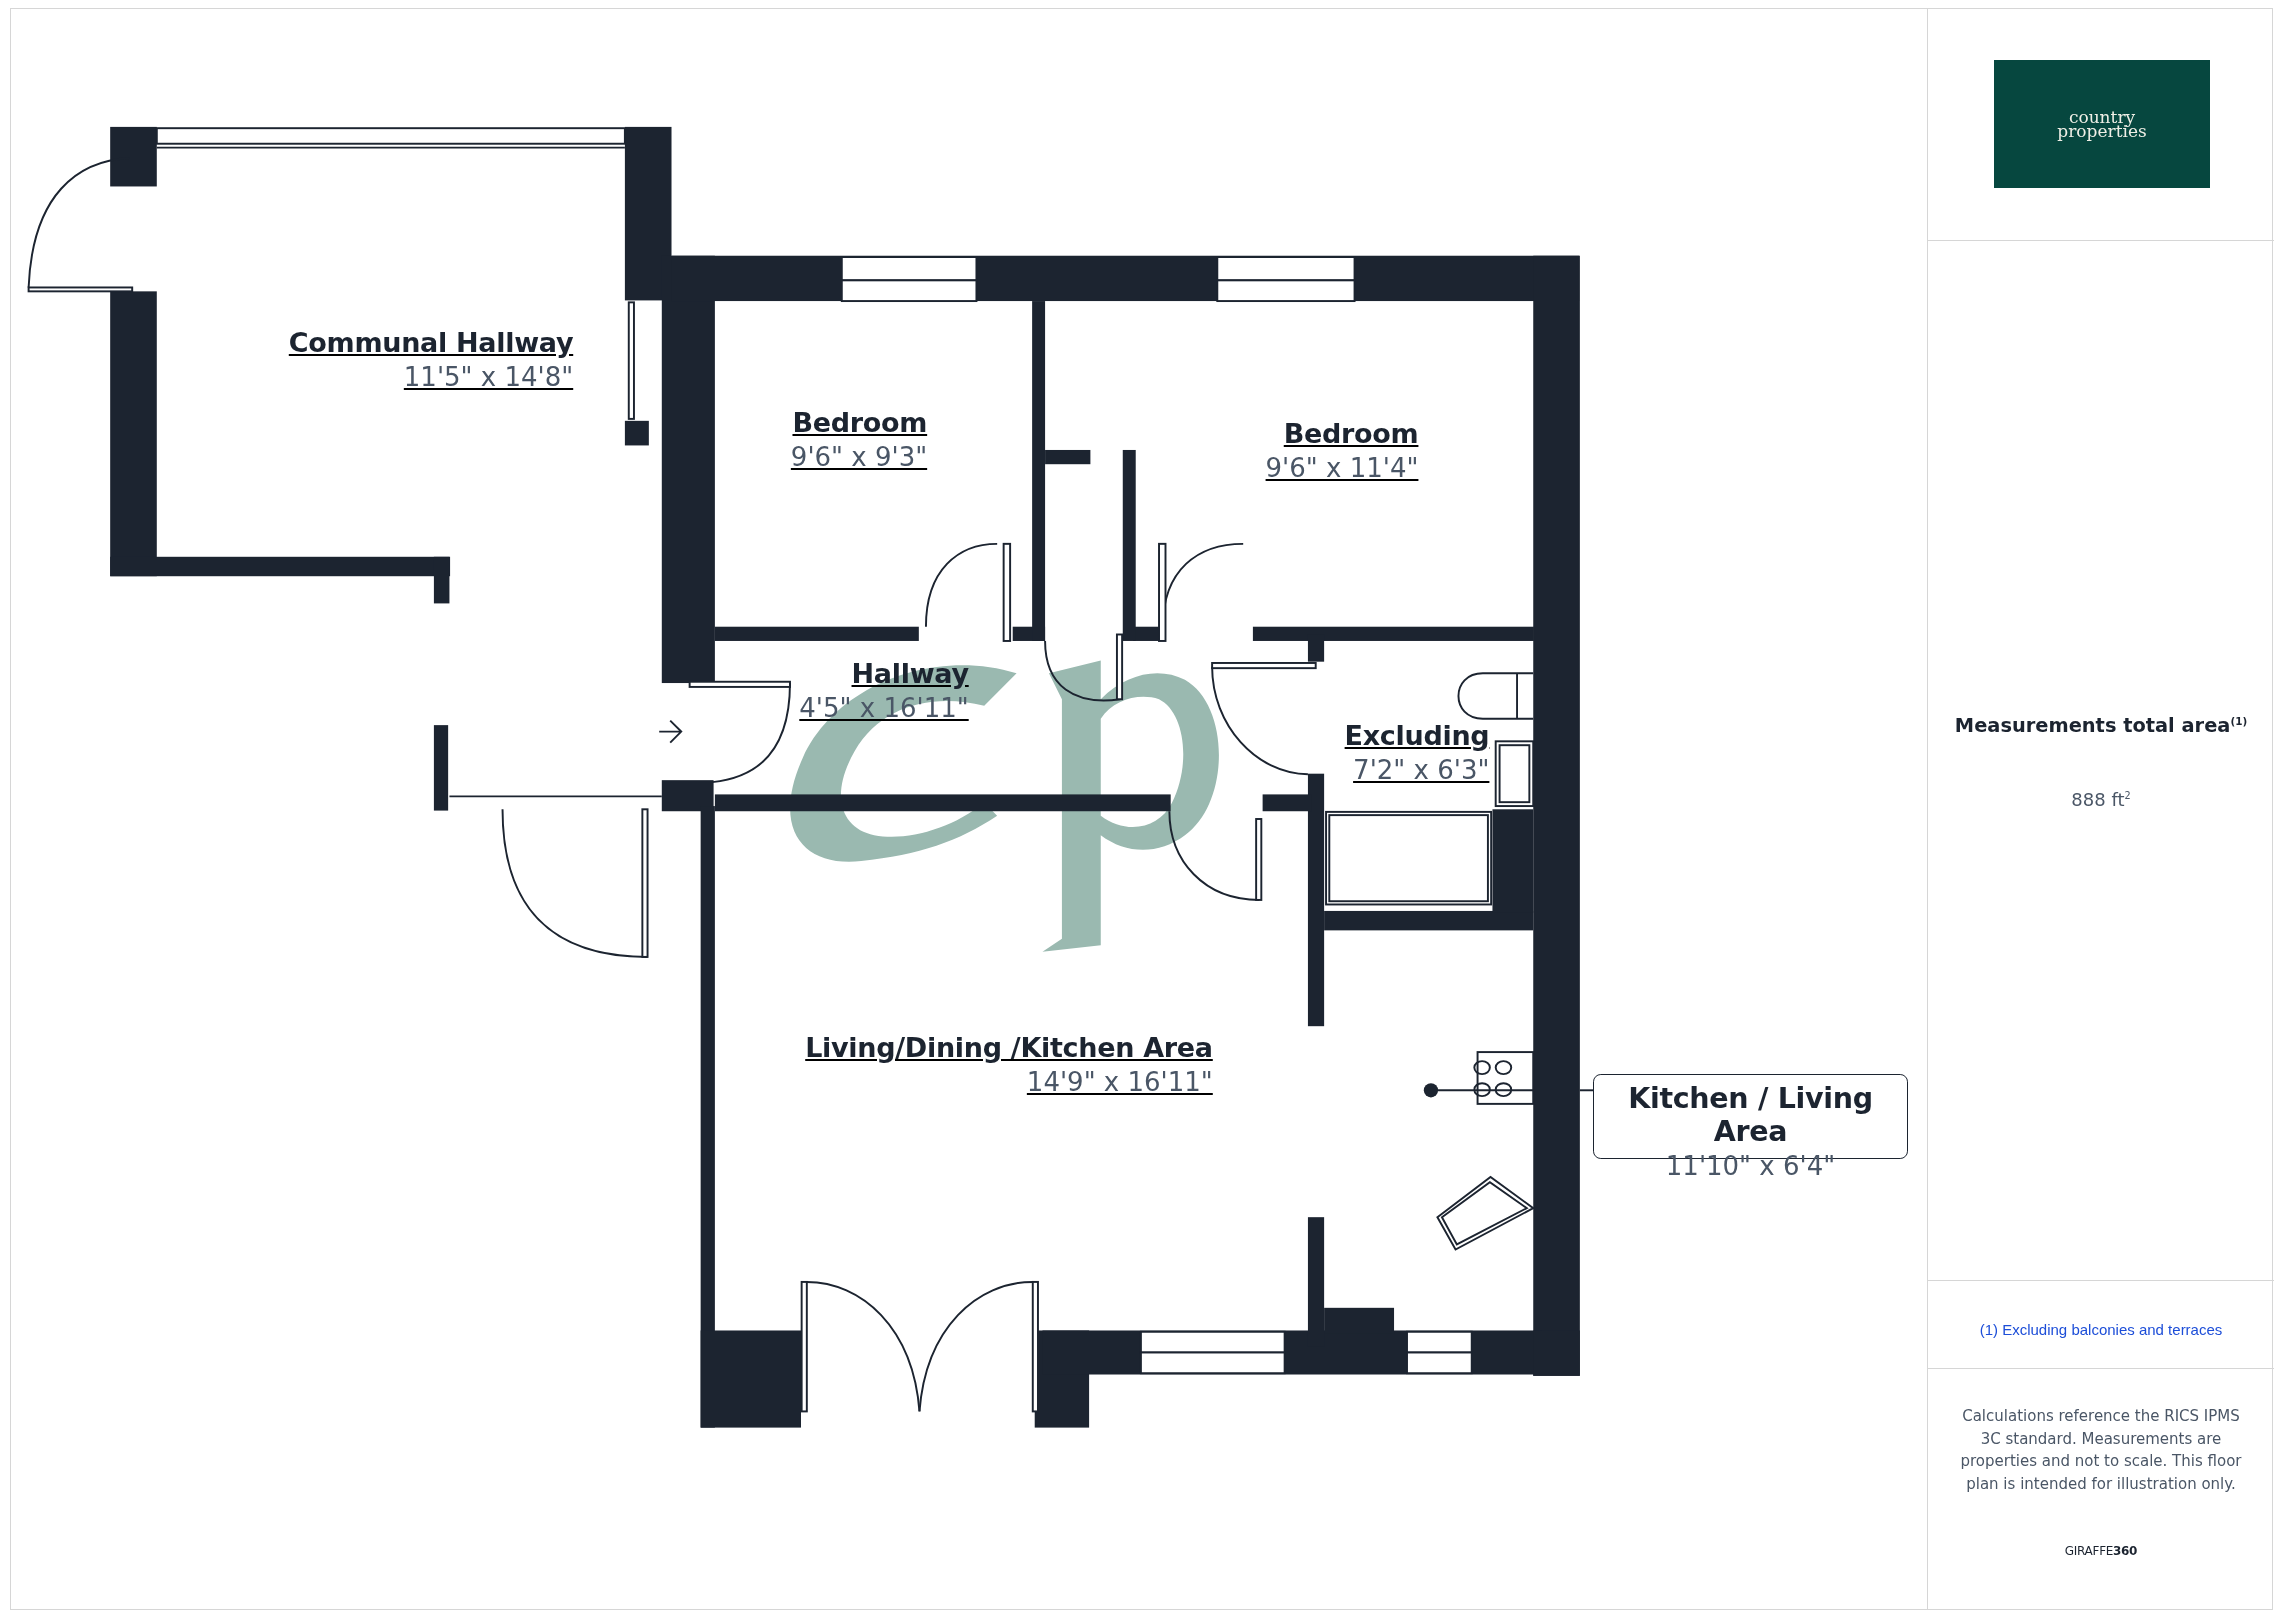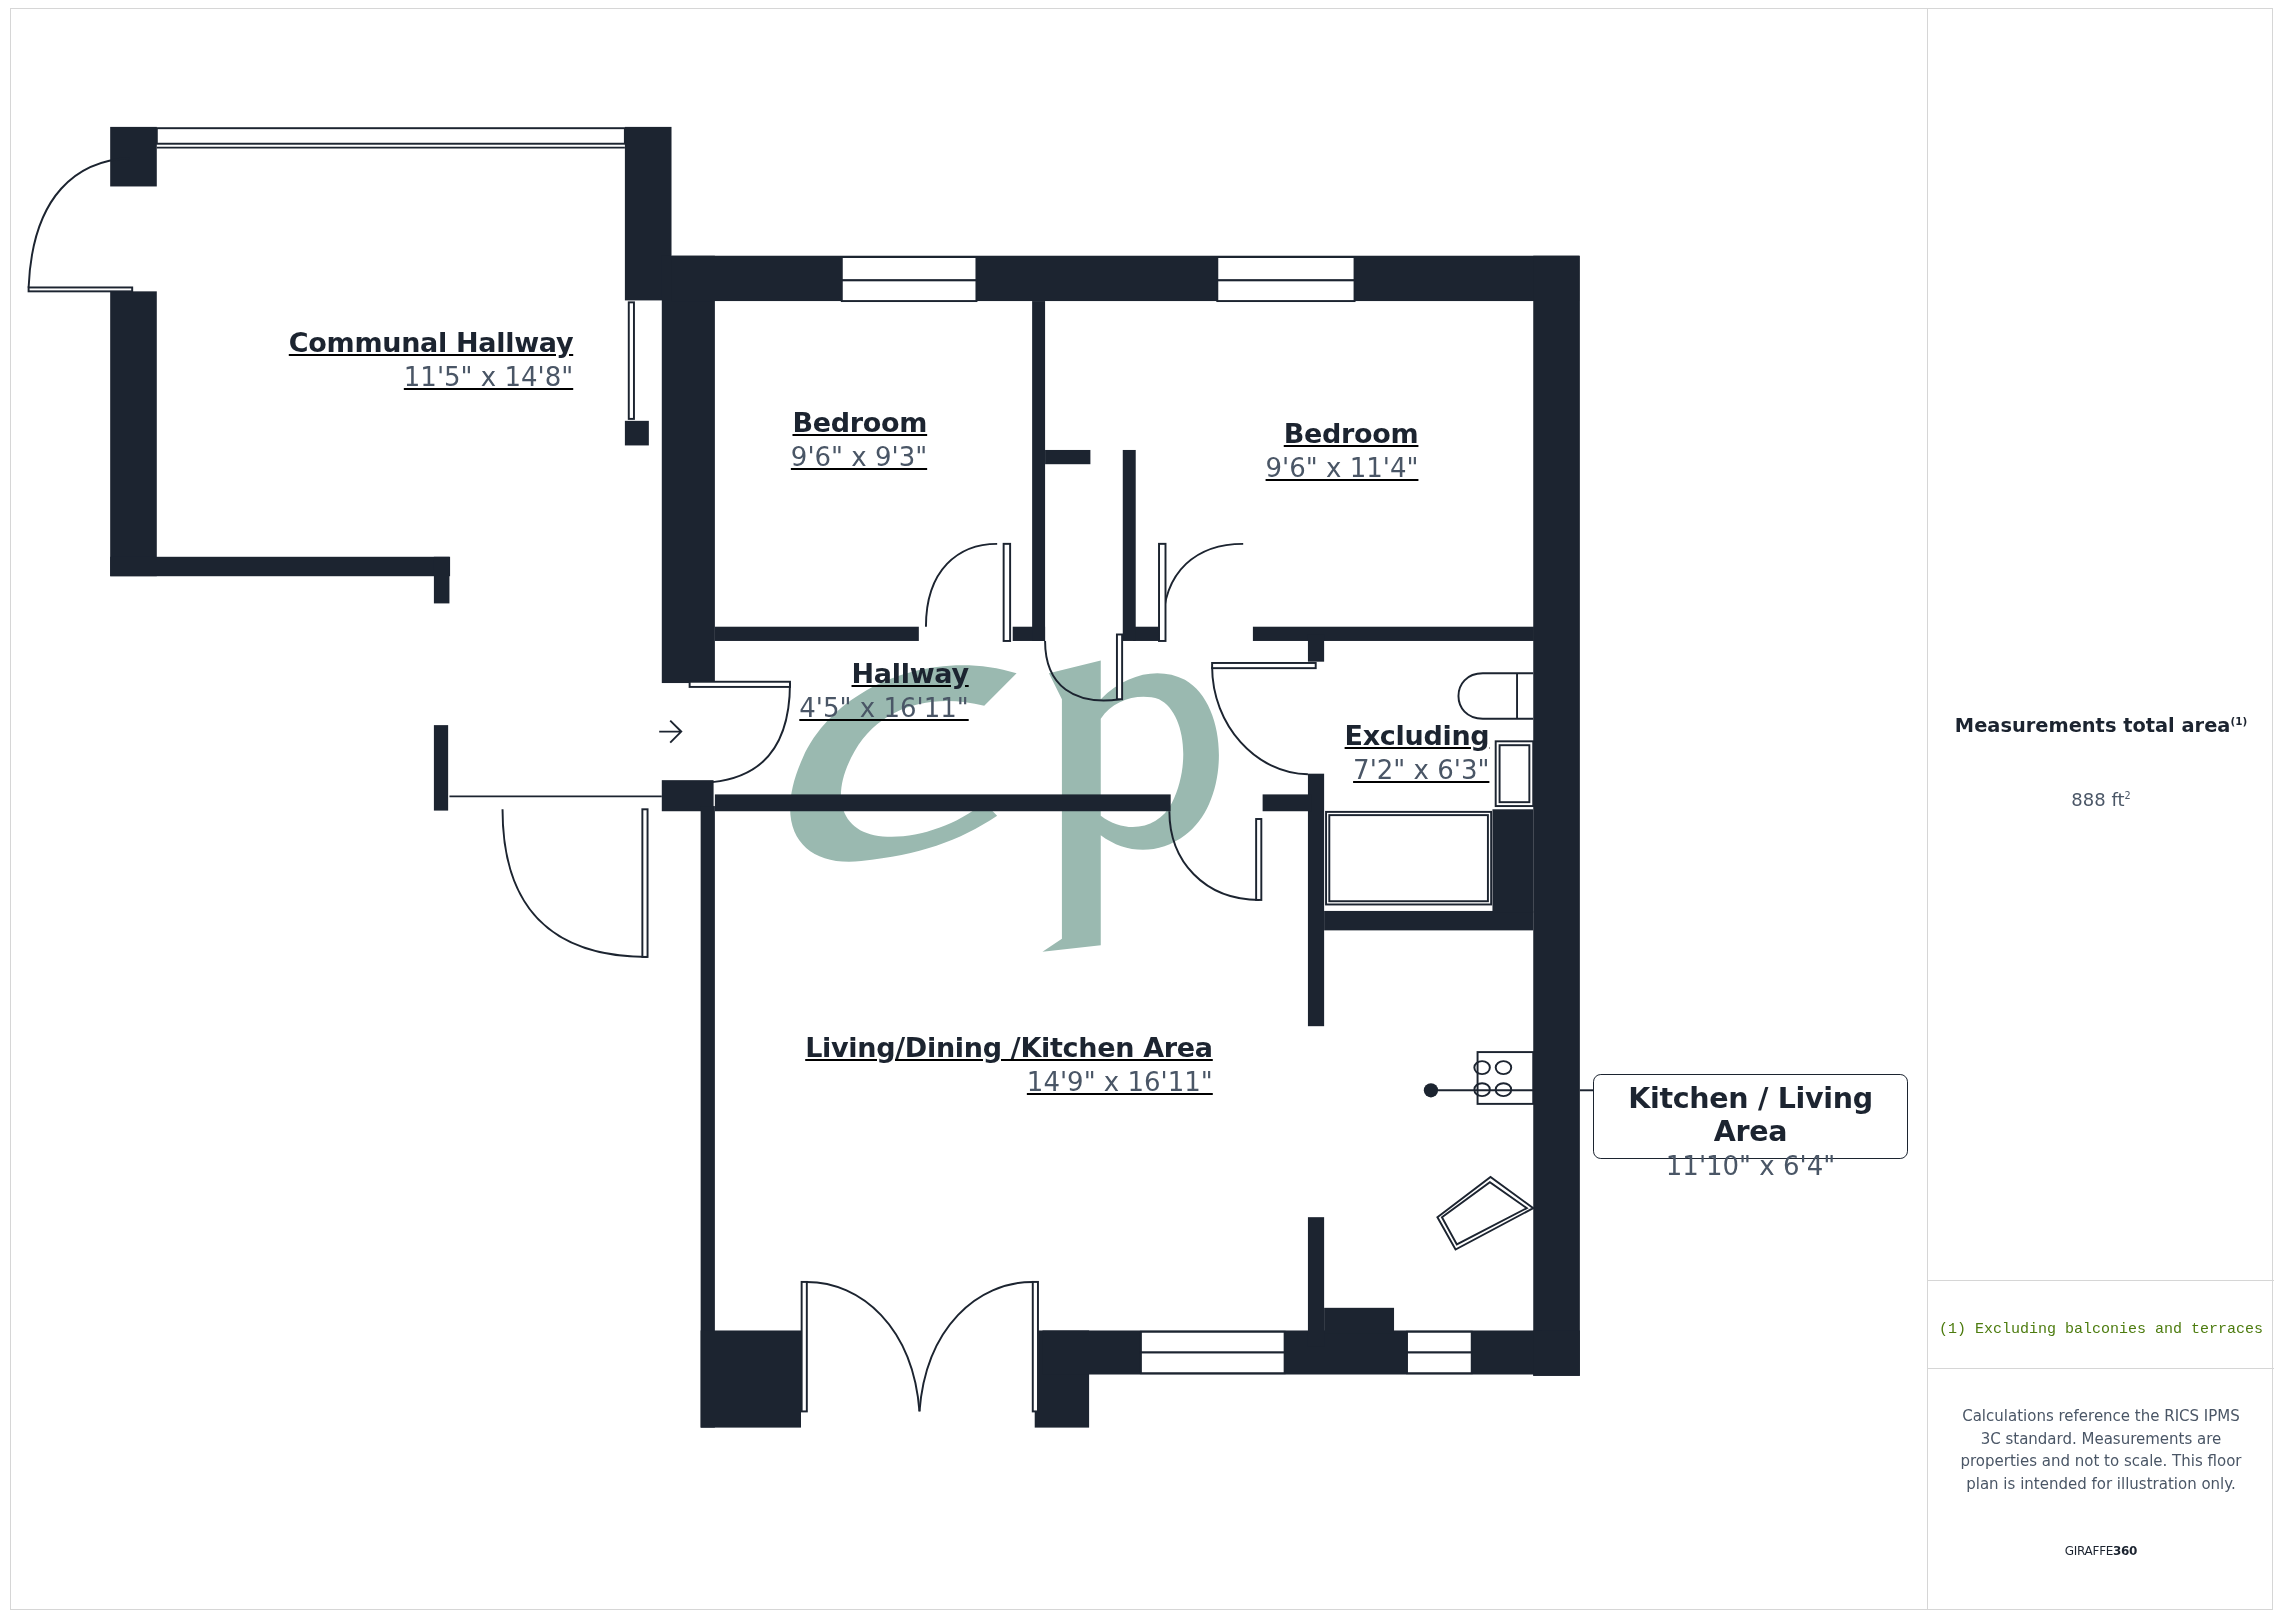--- a/index.html
+++ b/index.html
@@ -14,21 +14,21 @@
   .callout .room-name { font-size: 28.5px; margin-top: 7px; }
   .callout .room-dim { margin-top: 2.6px; }
   .sidebar { position: absolute; left: 1927px; top: 7.8px; width: 347px; height: 1602px; border-left: 1.9px solid #d6d6d6; box-sizing: border-box; }
   .sb-section { position: absolute; left: 0; width: 100%; border-bottom: 1.9px solid #d6d6d6; box-sizing: border-box; }
   .logo-box { position: absolute; left: 66px; top: 52px; width: 216px; height: 128px; background: #06473f; display: flex; align-items: center; justify-content: center; flex-direction: column; }
   .logo-text { font-family: "DejaVu Serif", serif; color: #efefe6; font-size: 17px; line-height: 14.2px; text-align: center; }
   .area-title { position: absolute; top: 706px; width: 100%; text-align: center; font-family: "DejaVu Sans", sans-serif; font-weight: bold; font-size: 19.4px; color: #1c2430; }
   .area-title sup { font-size: 10.4px; }
   .area-value { position: absolute; top: 745px; width: 100%; text-align: center; font-family: "DejaVu Sans", sans-serif; font-size: 18px; color: #4a5666; margin-top: 36px; }
   .area-value sup { font-size: 9.7px; }
-  .footnote { position: absolute; top: 1313px; width: 100%; text-align: center; font-family: Liberation Mono, monospace; font-size: 15px; color: #4d7c0f; }
+  .footnote { position: absolute; top: 1313px; width: 100%; text-align: center; font-family: Liberation Sans, sans-serif; font-size: 15px; color: #1d4ed8; }
   .disclaimer { position: absolute; top: 1397px; left: 32px; width: 282px; text-align: center; font-family: "DejaVu Sans", sans-serif; font-size: 15px; line-height: 22.7px; color: #4a5666; }
   .brand { position: absolute; top: 1536px; width: 100%; text-align: center; font-family: "DejaVu Sans", sans-serif; font-size: 12px; color: #1c2430; letter-spacing: -0.3px; }
   .brand b { font-weight: bold; }
 </style>
 </head>
 <body>
 
 <div class="frame"></div>
 
 <div class="plan">
@@ -167,20 +167,26 @@
     <div class="room-dim">14'9" x 16'11"</div>
   </div>
 
   <div class="callout">
     <div class="room-name">Kitchen / Living Area</div>
     <div class="room-dim">11'10" x 6'4"</div>
   </div>
 </div>
 
 <div class="sidebar">
+  <div class="sb-section" style="top:0; height:233px;">
+    <div class="logo-box">
+      <div class="logo-text">country</div>
+      <div class="logo-text">properties</div>
+    </div>
+  </div>
   <div class="area-title"><span>Measurements total area</span><sup>(1)</sup></div>
   <div class="area-value"><span>888 ft</span><sup>2</sup></div>
   <div class="sb-section" style="top:1272px; height:0;"></div>
   <div class="footnote">(1) Excluding balconies and terraces</div>
   <div class="sb-section" style="top:1360px; height:0;"></div>
   <div class="disclaimer">Calculations reference the RICS IPMS 3C standard. Measurements are properties and not to scale. This floor plan is intended for illustration only.</div>
   <div class="brand"><span>GIRAFFE</span><b>360</b></div>
 </div>
 
 

